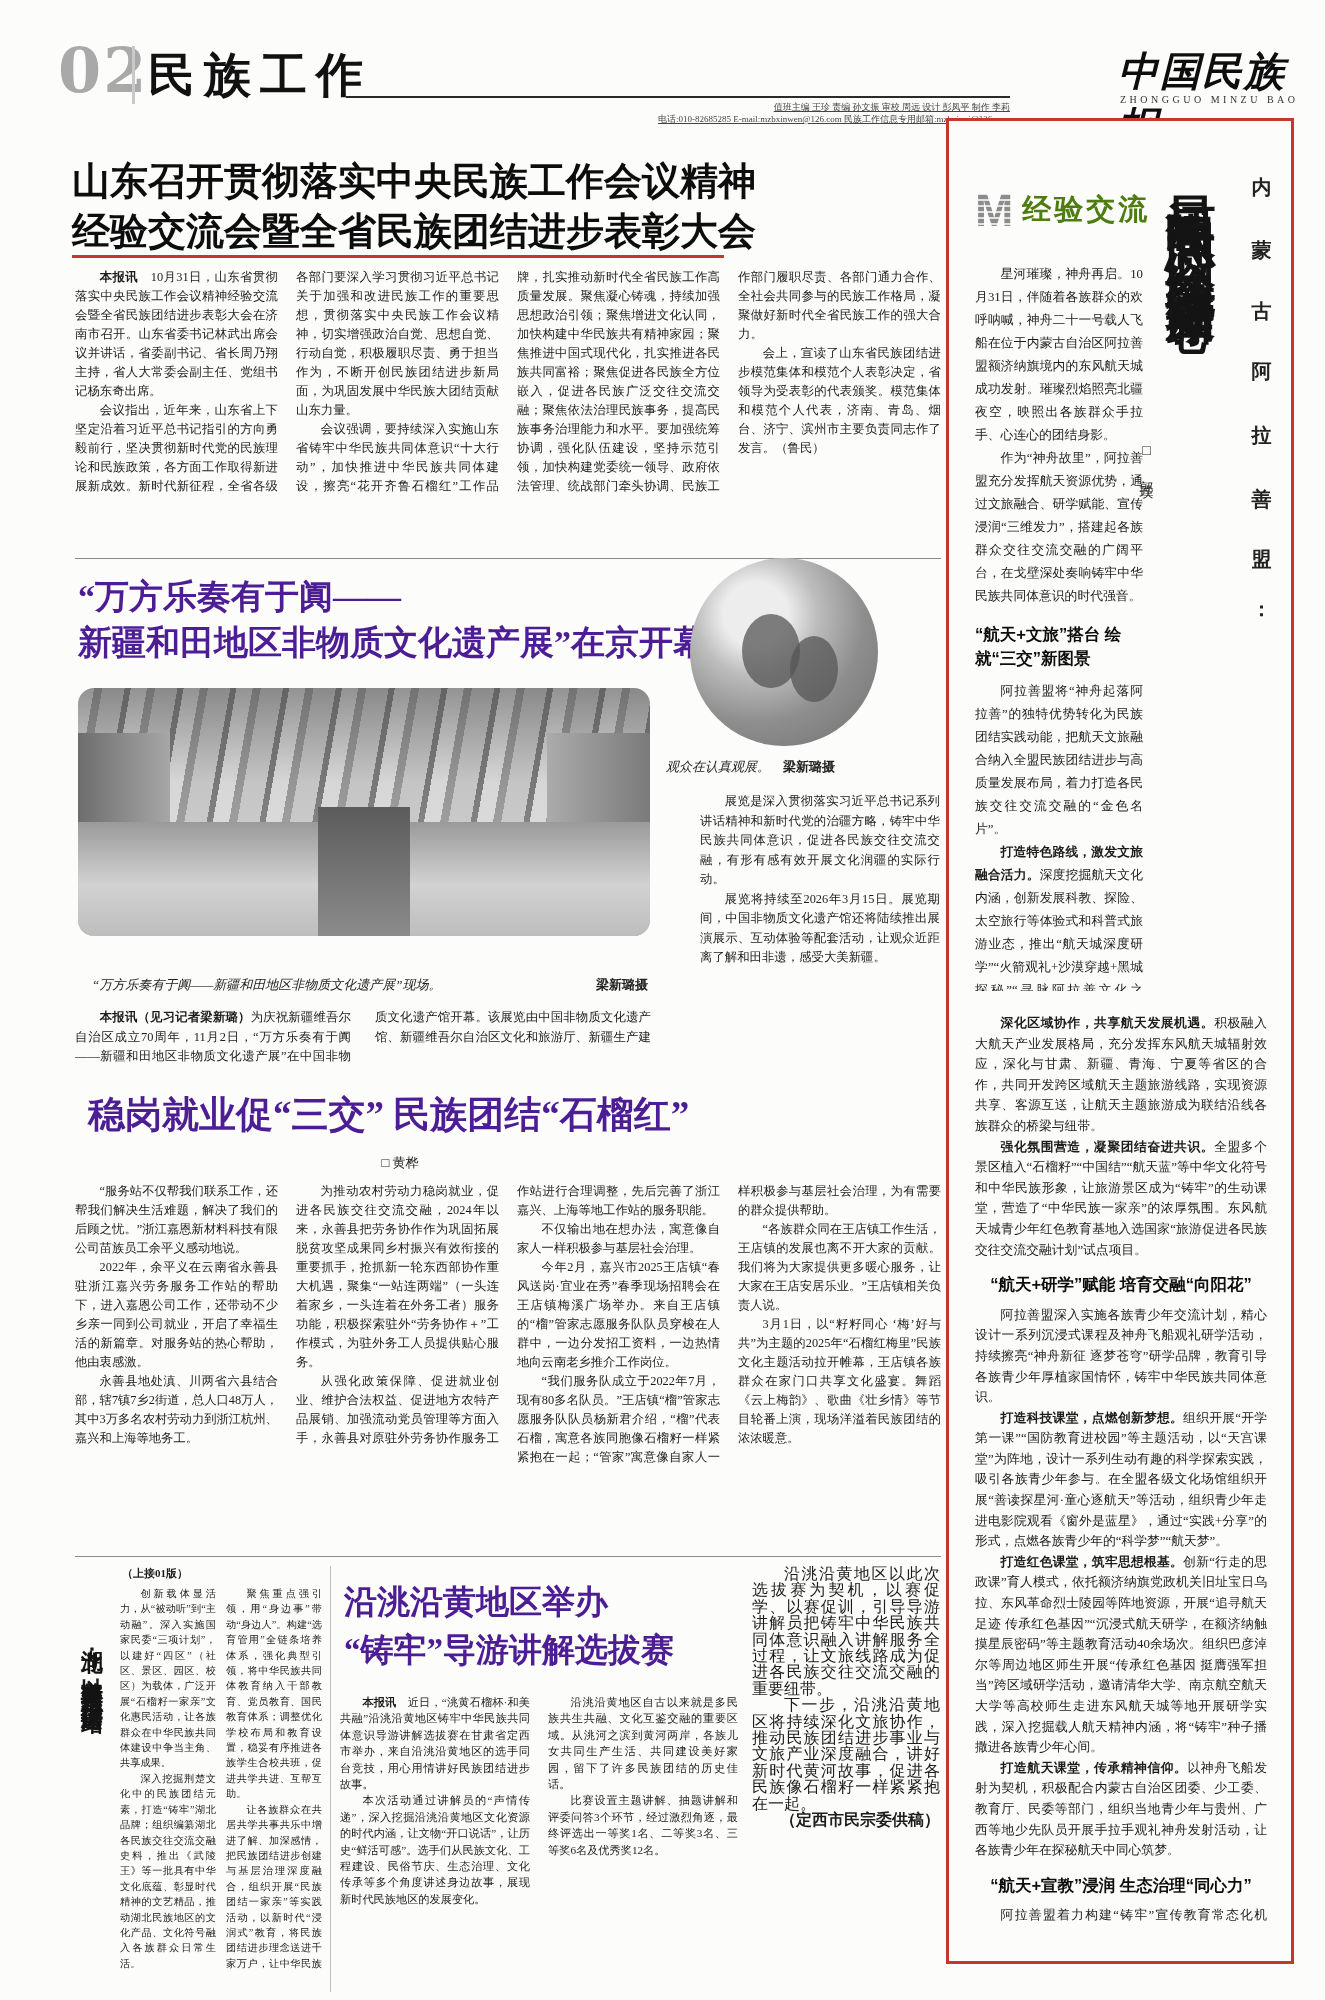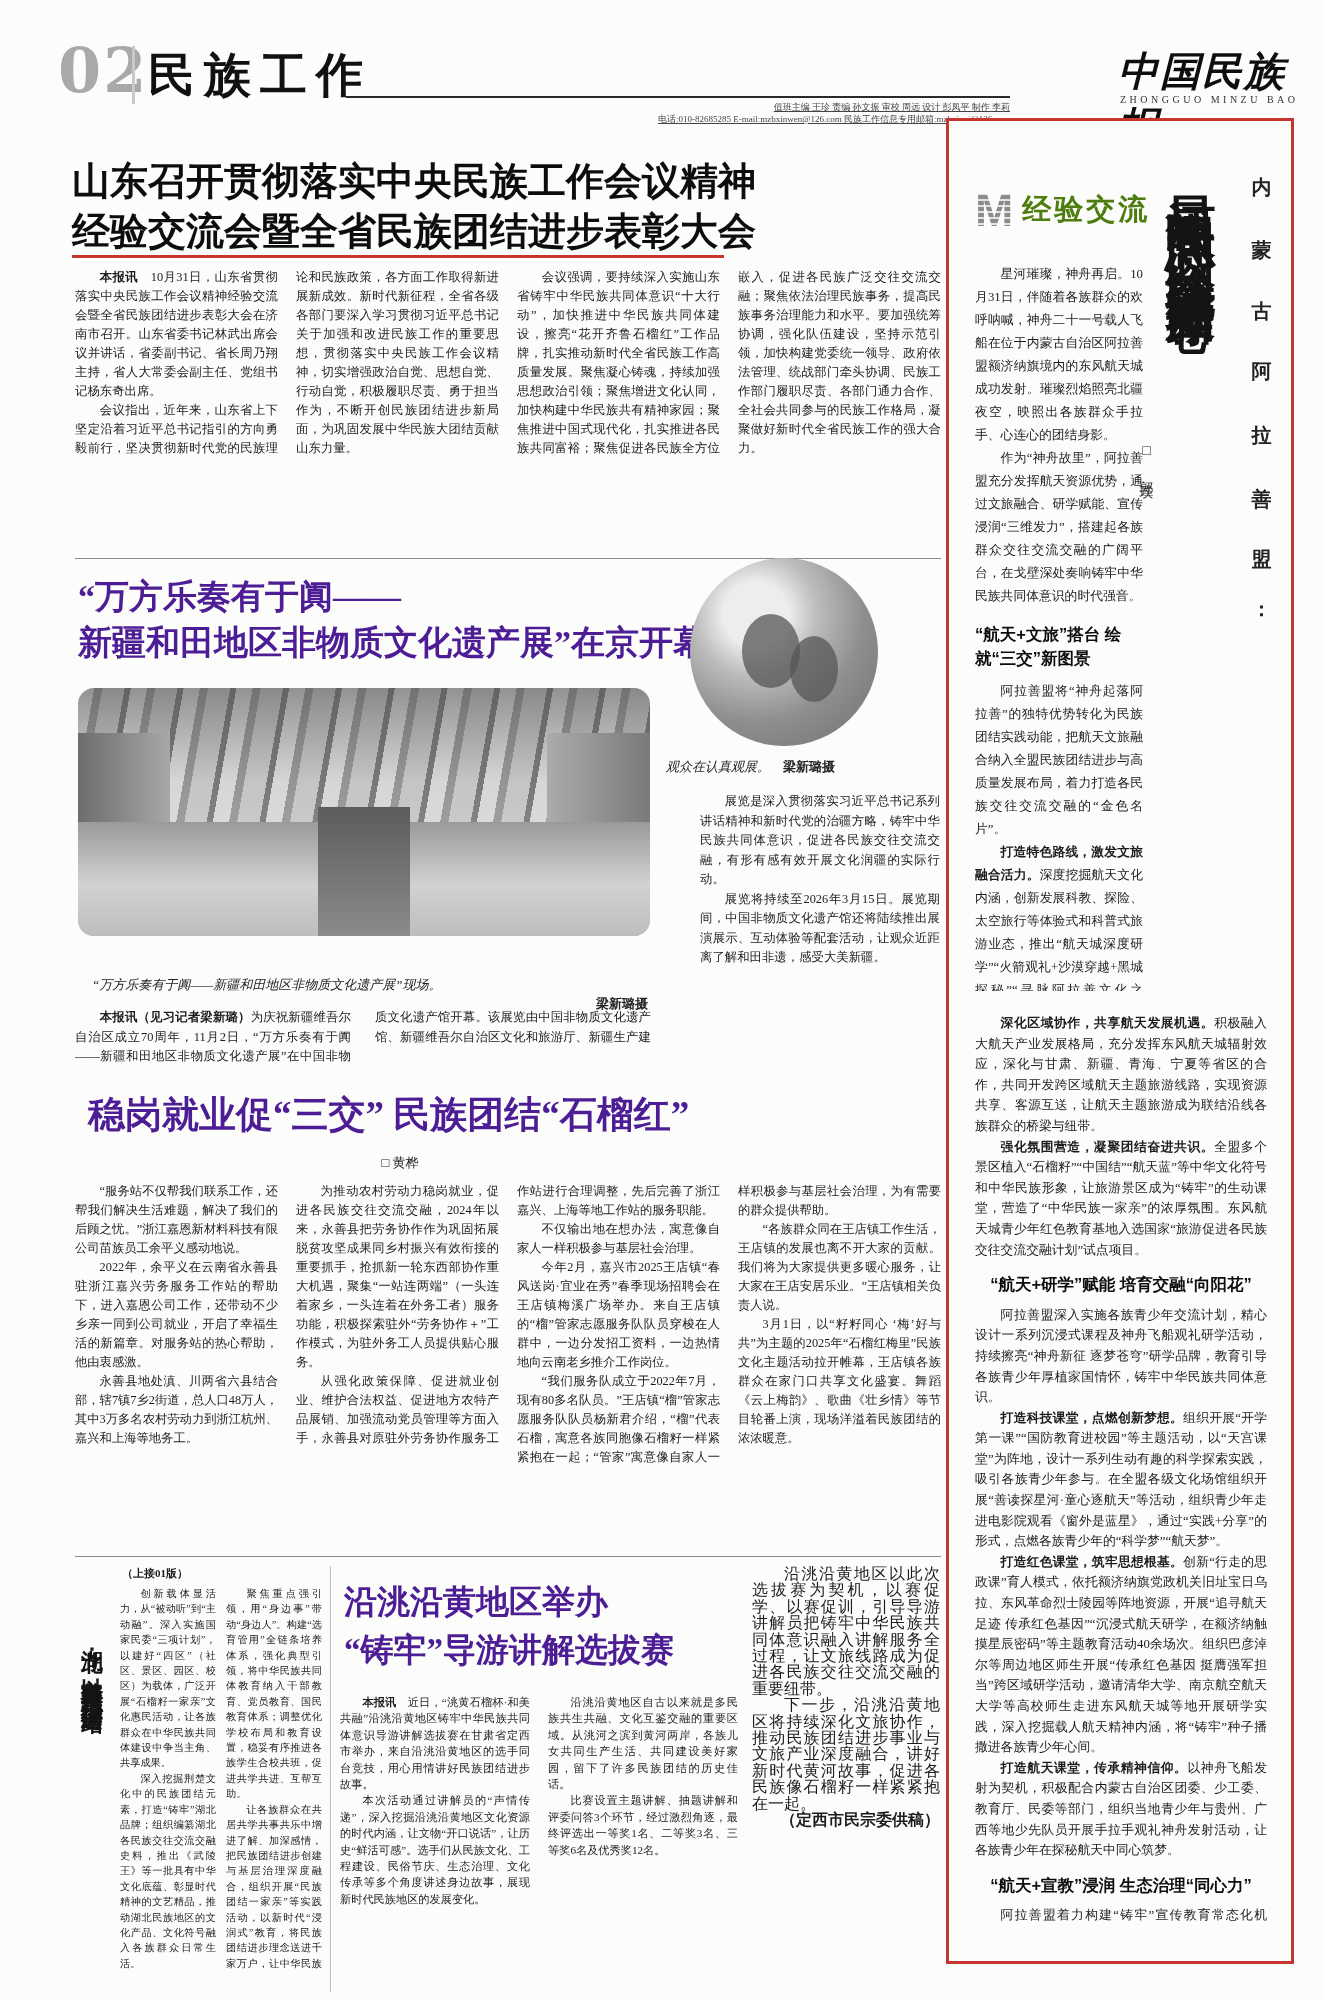--- a/index.html
+++ b/index.html
@@ -19,21 +19,21 @@
   .h-sans{font-family:"Liberation Sans",sans-serif;font-weight:900;color:#0d0d0d;}
   .h-serif{font-family:"Liberation Serif",serif;font-weight:700;color:#4c1d95;}
   .bodycols{column-gap:18px;text-align:justify;overflow:hidden;}
   .bodycols p,.colblock p{margin:0;text-indent:2em;}
   .colblock{text-align:justify;overflow:hidden;}
   .lead-b{font-weight:700;}
   .byline{font-size:13px;text-align:center;color:#222;}
   .rule{background:#8a8a8a;}
   .caption{font-size:13px;font-style:italic;color:#222;}
   .caption b{font-style:normal;}
-  .credit-b{font-weight:700;margin-top:19px;}
+  .credit-b{font-weight:700;}
   
   .photo-main{border-radius:16px;overflow:hidden;
     background:
       linear-gradient(180deg,rgba(90,90,90,.55) 0%,rgba(200,200,200,.1) 38%,rgba(230,230,230,.2) 60%,rgba(150,150,150,.5) 100%),
       repeating-linear-gradient(100deg,#d8d8d8 0 16px,#8f8f8f 16px 24px,#c4c4c4 24px 46px,#6f6f6f 46px 52px),
       #b5b5b5;}
   .photo-main .floor{position:absolute;left:0;right:0;bottom:0;height:46%;
       background:linear-gradient(180deg,#9a9a9a,#d2d2d2 55%,#bdbdbd);}
   .photo-main .aisle{position:absolute;left:42%;bottom:0;width:16%;height:52%;
       background:linear-gradient(180deg,#5c5c5c,#8b8b8b);}
@@ -74,20 +74,21 @@
   <div class="abs staffline" style="left:560px;top:101px;width:450px;">值班主编 王珍  责编 孙文振  审校 周远  设计 彭凤平  制作 李莉</div>
   <div class="abs staffline" style="left:560px;top:113px;width:450px;">电话:010-82685285  E-mail:mzbxinwen@126.com  民族工作信息专用邮箱:mzbxinxi@126.com</div>
 
   <div class="abs h-sans" style="left:72px;top:156px;font-size:38px;white-space:nowrap;">山东召开贯彻落实中央民族工作会议精神</div>
   <div class="abs h-sans" style="left:72px;top:206px;font-size:38px;white-space:nowrap;">经验交流会暨全省民族团结进步表彰大会</div>
   <div class="abs" style="left:72px;top:255px;width:652px;height:3px;background:#c6362c;"></div>
   <div class="abs bodycols" style="left:75px;top:268px;width:866px;height:282px;column-count:4;font-size:12.4px;line-height:19px;">
     <p><span class="lead-b">本报讯</span>　<span>10月31日，山东省贯彻落实中央民族工作会议精神经验交流会暨全省民族团结进步表彰大会在济南市召开。山东省委书记林武出席会议并讲话，省委副书记、省长周乃翔主持，省人大常委会副主任、党组书记杨东奇出席。</span></p>
     <p>会议指出，近年来，山东省上下坚定沿着习近平总书记指引的方向勇毅前行，坚决贯彻新时代党的民族理论和民族政策，各方面工作取得新进展新成效。新时代新征程，全省各级各部门要深入学习贯彻习近平总书记关于加强和改进民族工作的重要思想，贯彻落实中央民族工作会议精神，切实增强政治自觉、思想自觉、行动自觉，积极履职尽责、勇于担当作为，不断开创民族团结进步新局面，为巩固发展中华民族大团结贡献山东力量。</p>
     <p>会议强调，要持续深入实施山东省铸牢中华民族共同体意识“十大行动”，加快推进中华民族共同体建设，擦亮“花开齐鲁石榴红”工作品牌，扎实推动新时代全省民族工作高质量发展。聚焦凝心铸魂，持续加强思想政治引领；聚焦增进文化认同，加快构建中华民族共有精神家园；聚焦推进中国式现代化，扎实推进各民族共同富裕；聚焦促进各民族全方位嵌入，促进各民族广泛交往交流交融；聚焦依法治理民族事务，提高民族事务治理能力和水平。要加强统筹协调，强化队伍建设，坚持示范引领，加快构建党委统一领导、政府依法管理、统战部门牵头协调、民族工作部门履职尽责、各部门通力合作、全社会共同参与的民族工作格局，凝聚做好新时代全省民族工作的强大合力。</p>
+    <p>会上，宣读了山东省民族团结进步模范集体和模范个人表彰决定，省领导为受表彰的代表颁奖。模范集体和模范个人代表，济南、青岛、烟台、济宁、滨州市主要负责同志作了发言。（鲁民）</p>
   </div>
   <div class="abs rule" style="left:75px;top:558px;width:866px;height:1px;"></div>
 
   <div class="abs h-serif" style="left:78px;top:574px;font-size:34px;line-height:46px;white-space:nowrap;">“万方乐奏有于阗——</div>
   <div class="abs h-serif" style="left:78px;top:620px;font-size:34px;line-height:46px;white-space:nowrap;">新疆和田地区非物质文化遗产展”在京开幕</div>
 
   <div class="abs photo-main" style="left:78px;top:688px;width:572px;height:248px;">
     <div class="wallL"></div>
     <div class="wallR"></div>
     <div class="floor"></div>

